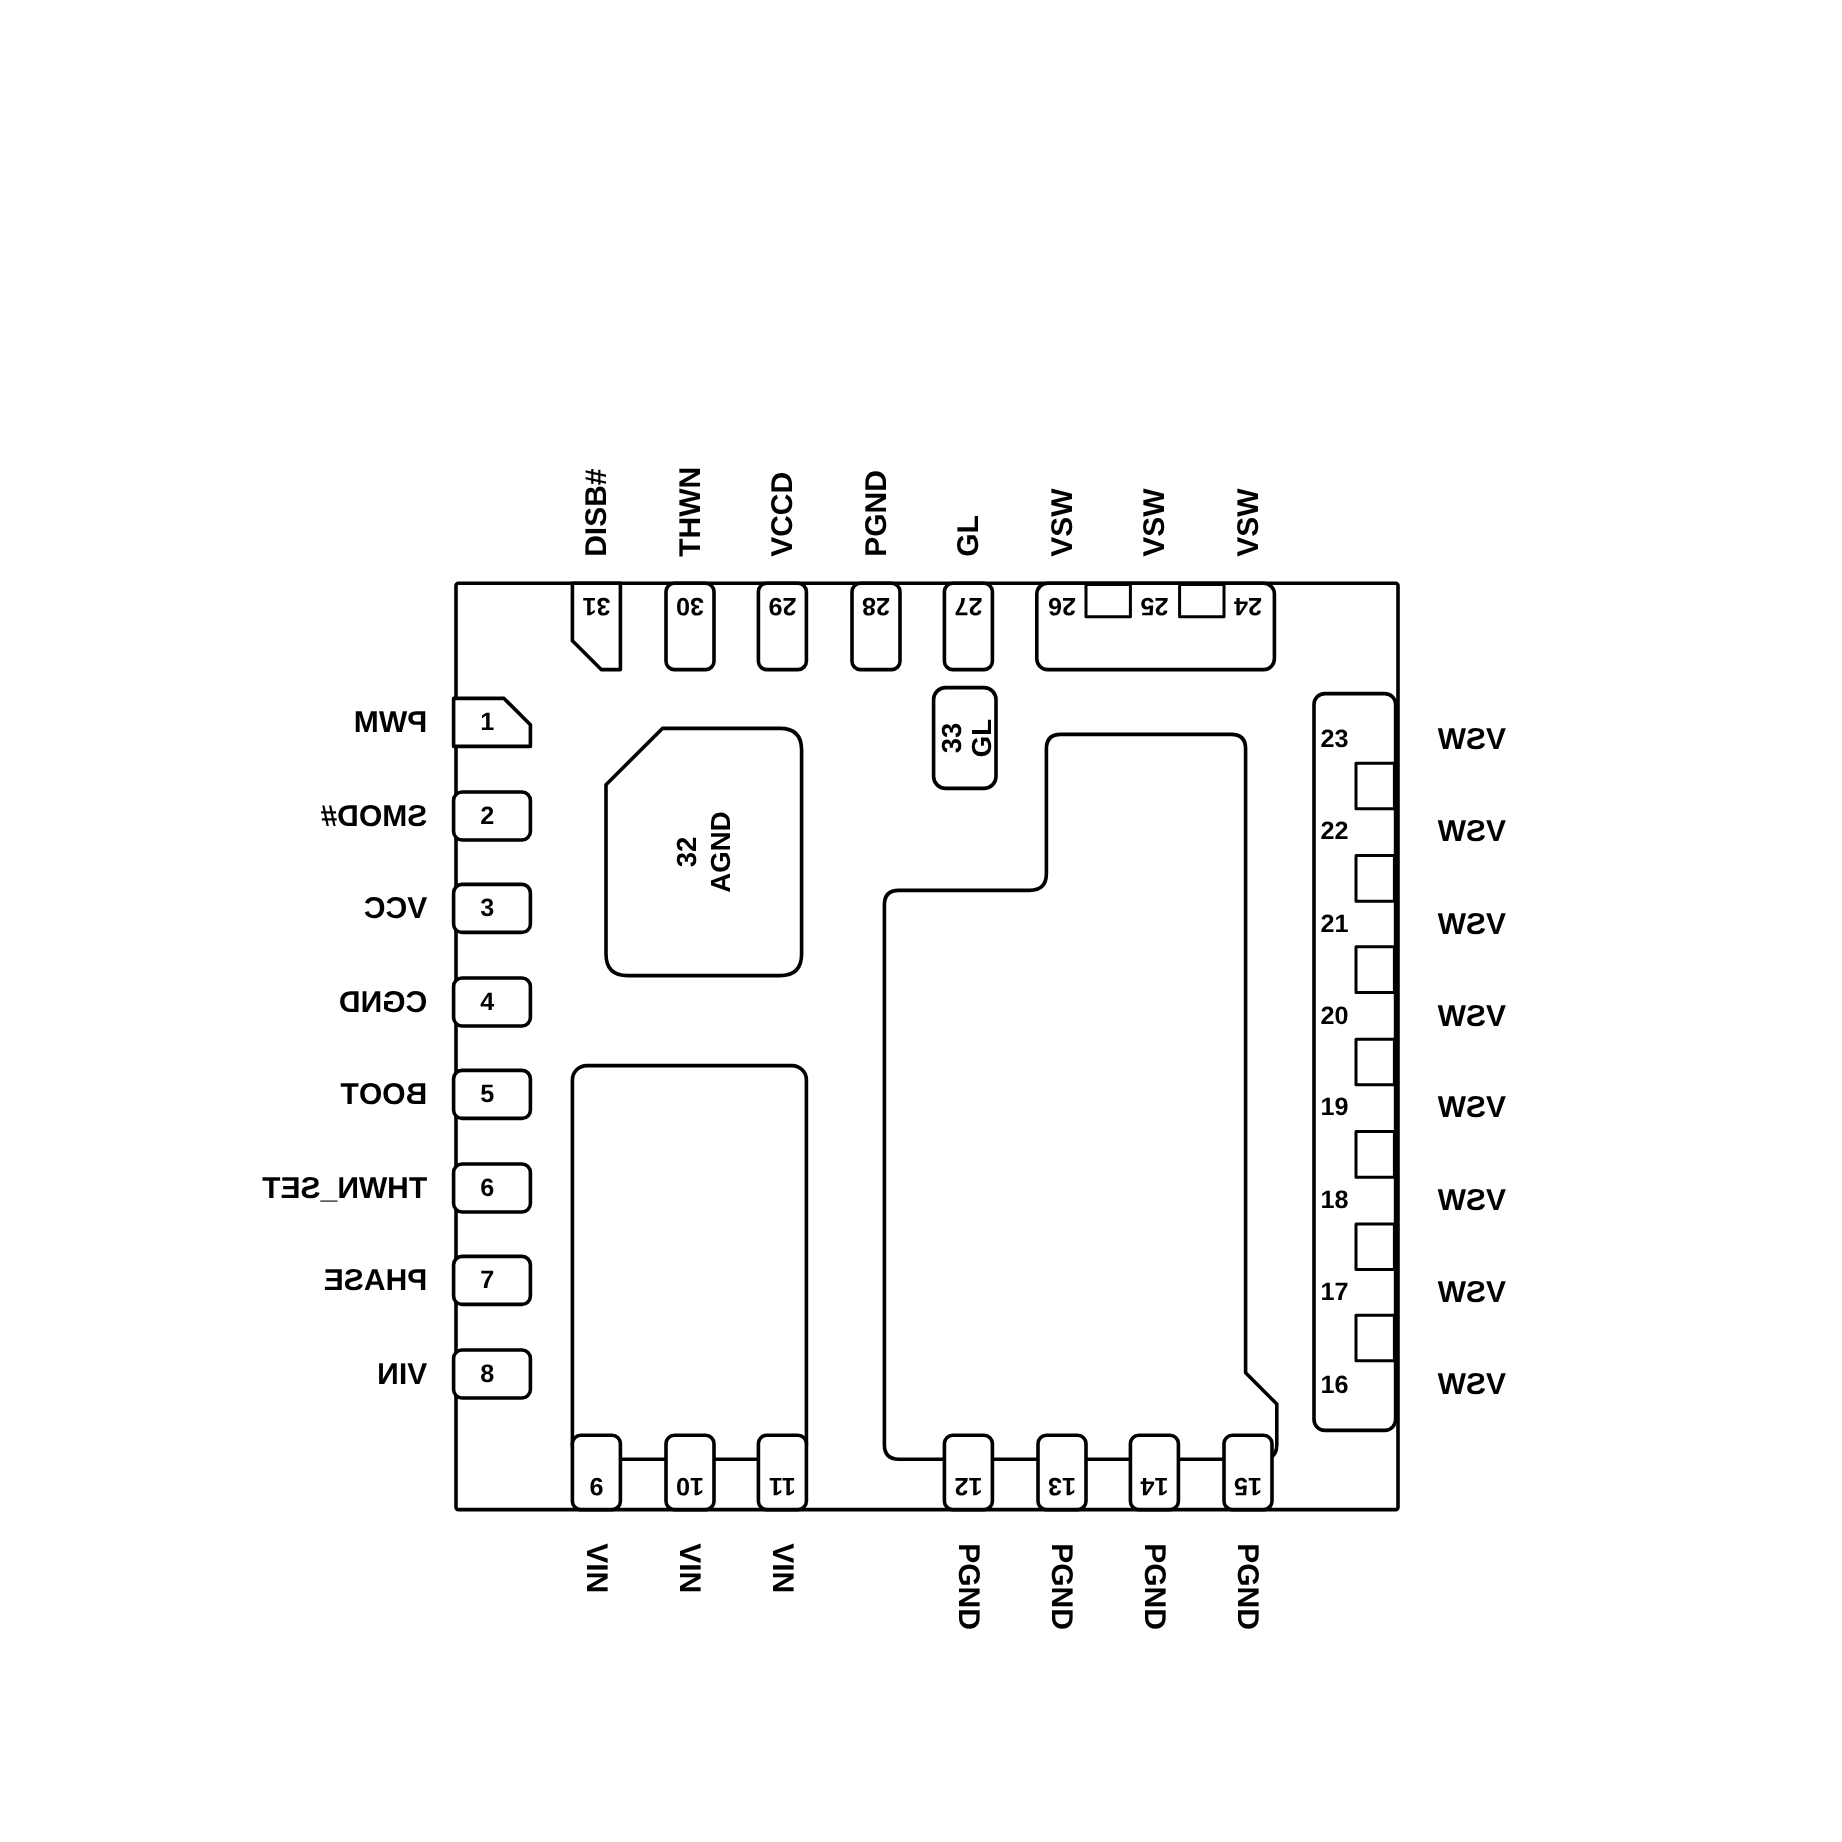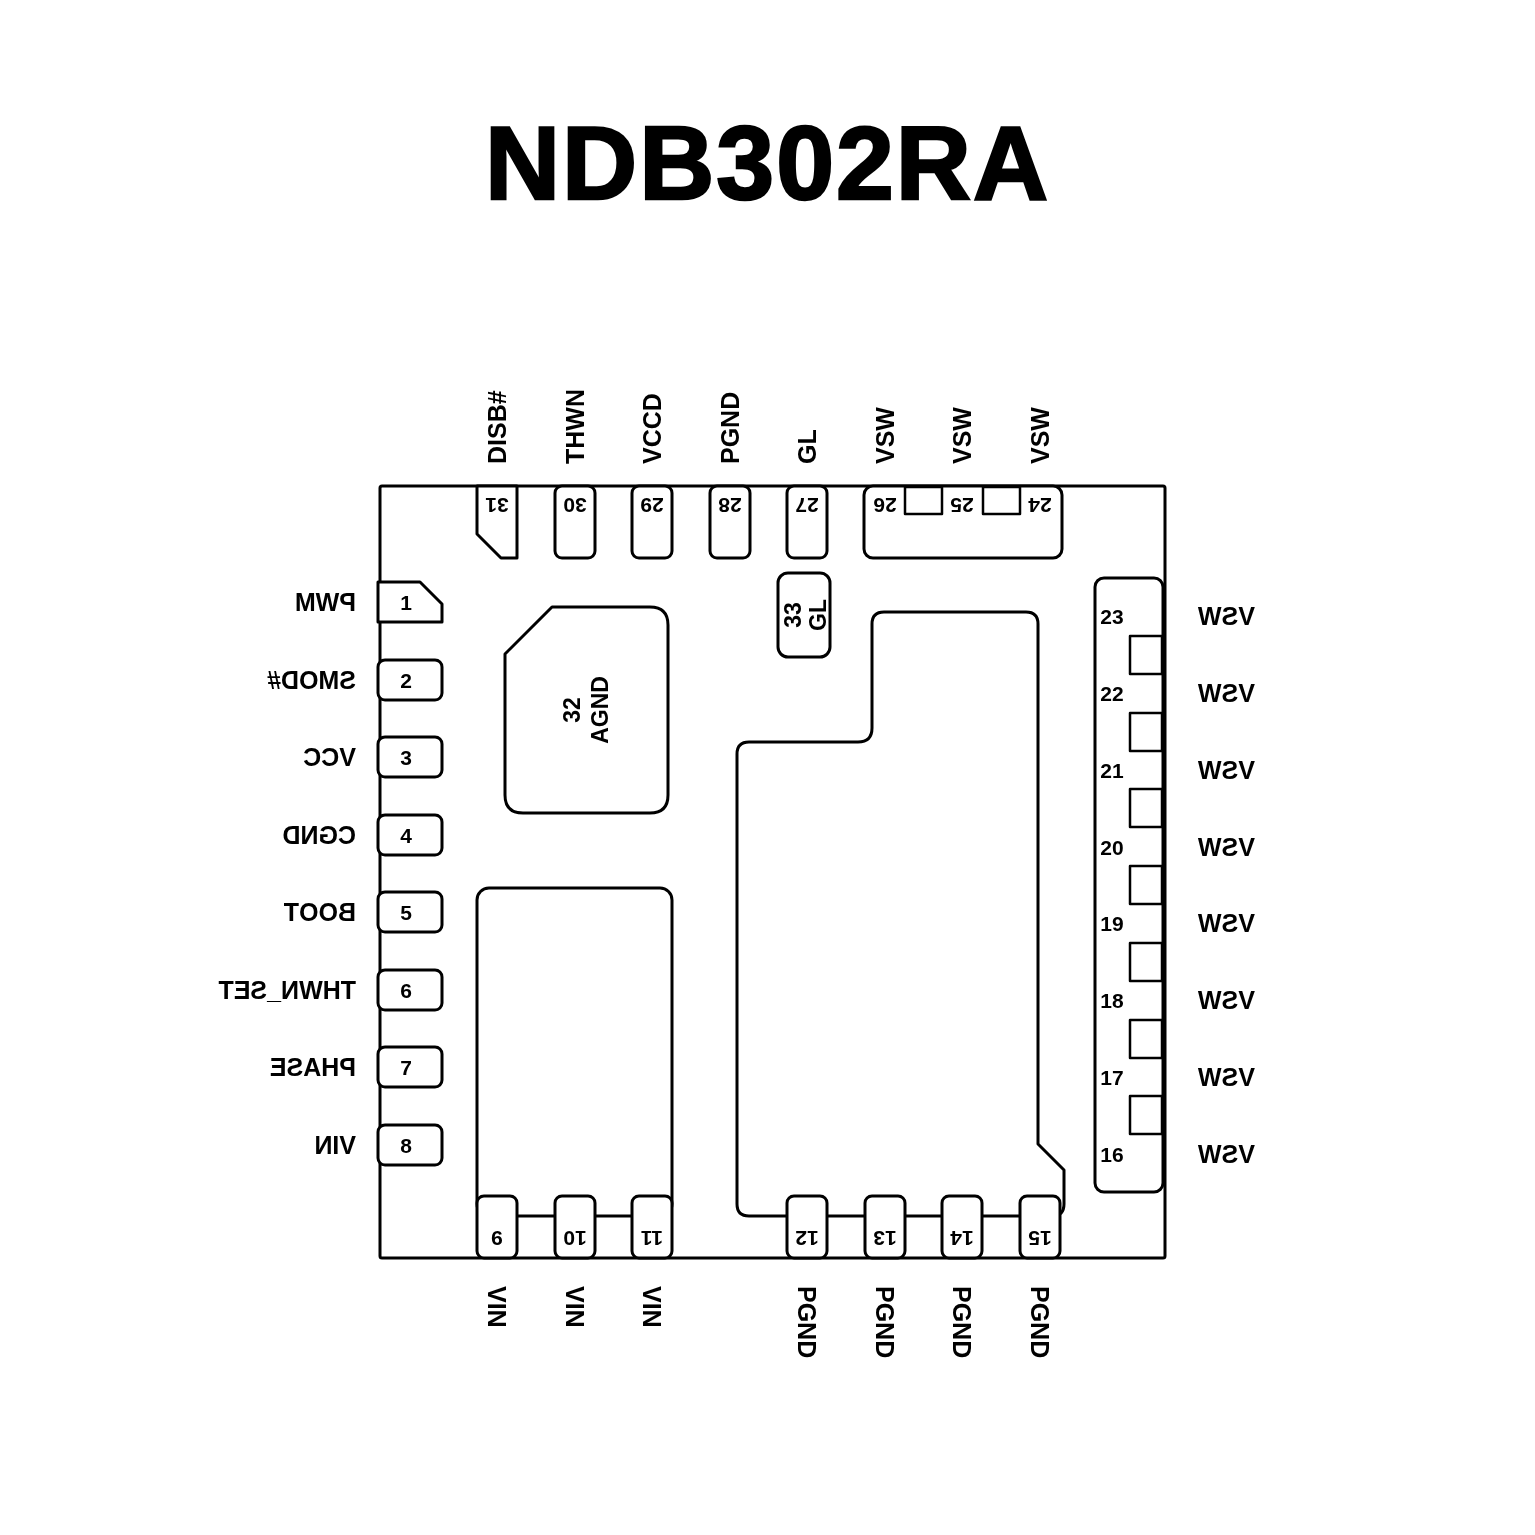--- a/index.html
+++ b/index.html
@@ -15,21 +15,20 @@
        dominant-baseline:central;}
   .num{font-size:21px;text-anchor:middle;}
   .lbl{font-size:25px;}
   .padtxt{font-size:23px;text-anchor:middle;}
 </style>
 </head>
 <body>
 
 <div class="canvas">
 
-  <div class="title">NDB302RA</div>
 
   <svg width="1535" height="1535" viewBox="0 0 1535 1535">
 
     <rect class="shape" x="380" y="486" width="785" height="772" rx="2"></rect>
 
     <rect class="shape" x="477" y="888" width="195" height="328" rx="12"></rect>
     <path class="shape" d="M884,612 L1026,612 Q1038,612 1038,624 L1038,1144 L1064,1170 L1064,1204 Q1064,1216 1052,1216 L749,1216 Q737,1216 737,1204 L737,754 Q737,742 749,742 L858,742 Q872,742 872,728 L872,624 Q872,612 884,612 Z"></path>
     <path class="shape" d="M552,607 L650,607 Q668,607 668,625 L668,795 Q668,813 650,813 L523,813 Q505,813 505,795 L505,654 Z"></path>
     <rect class="shape" x="778" y="573" width="52" height="84" rx="10"></rect>
 

